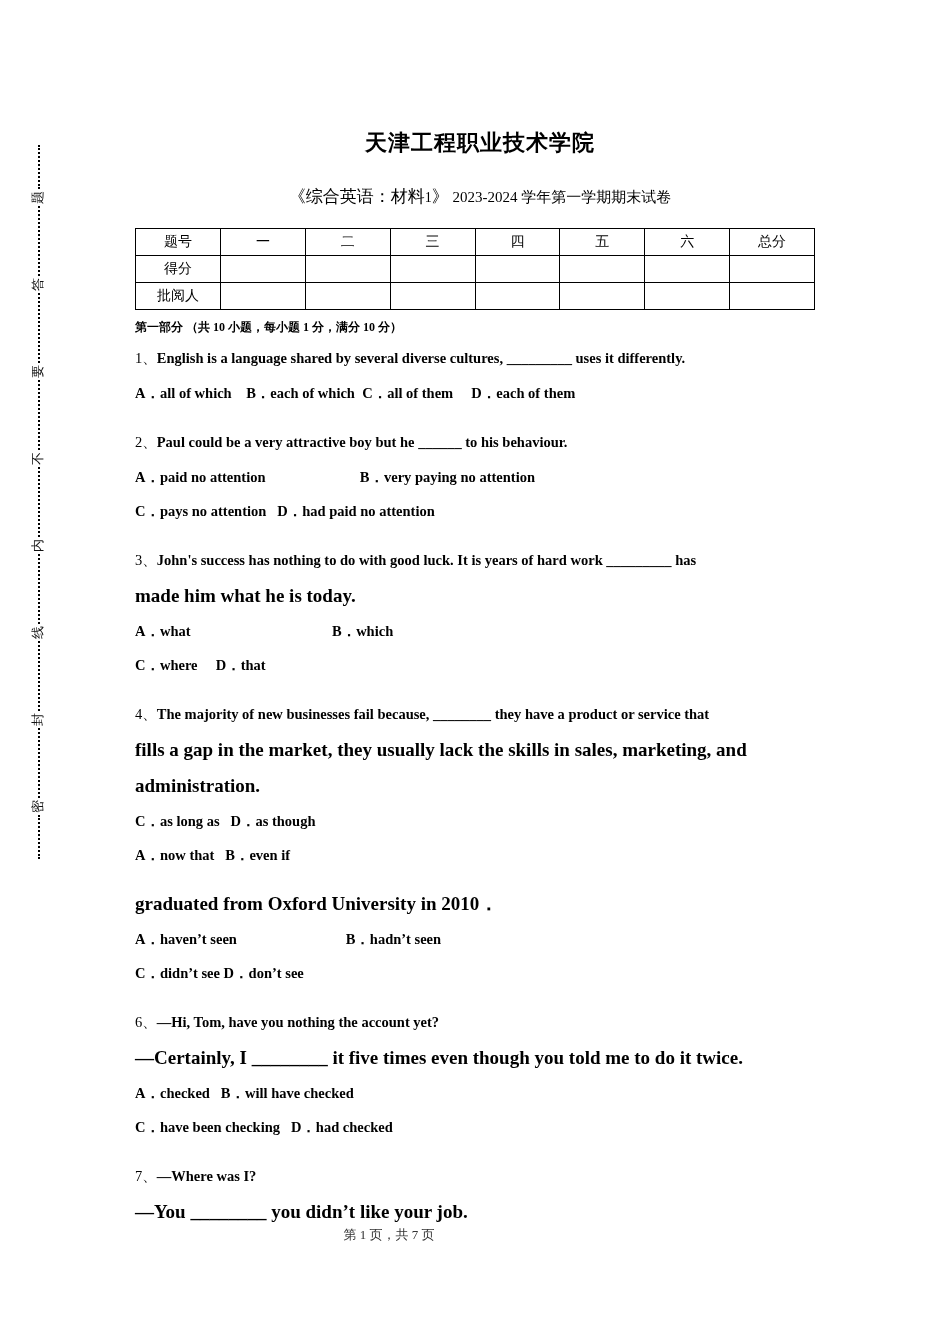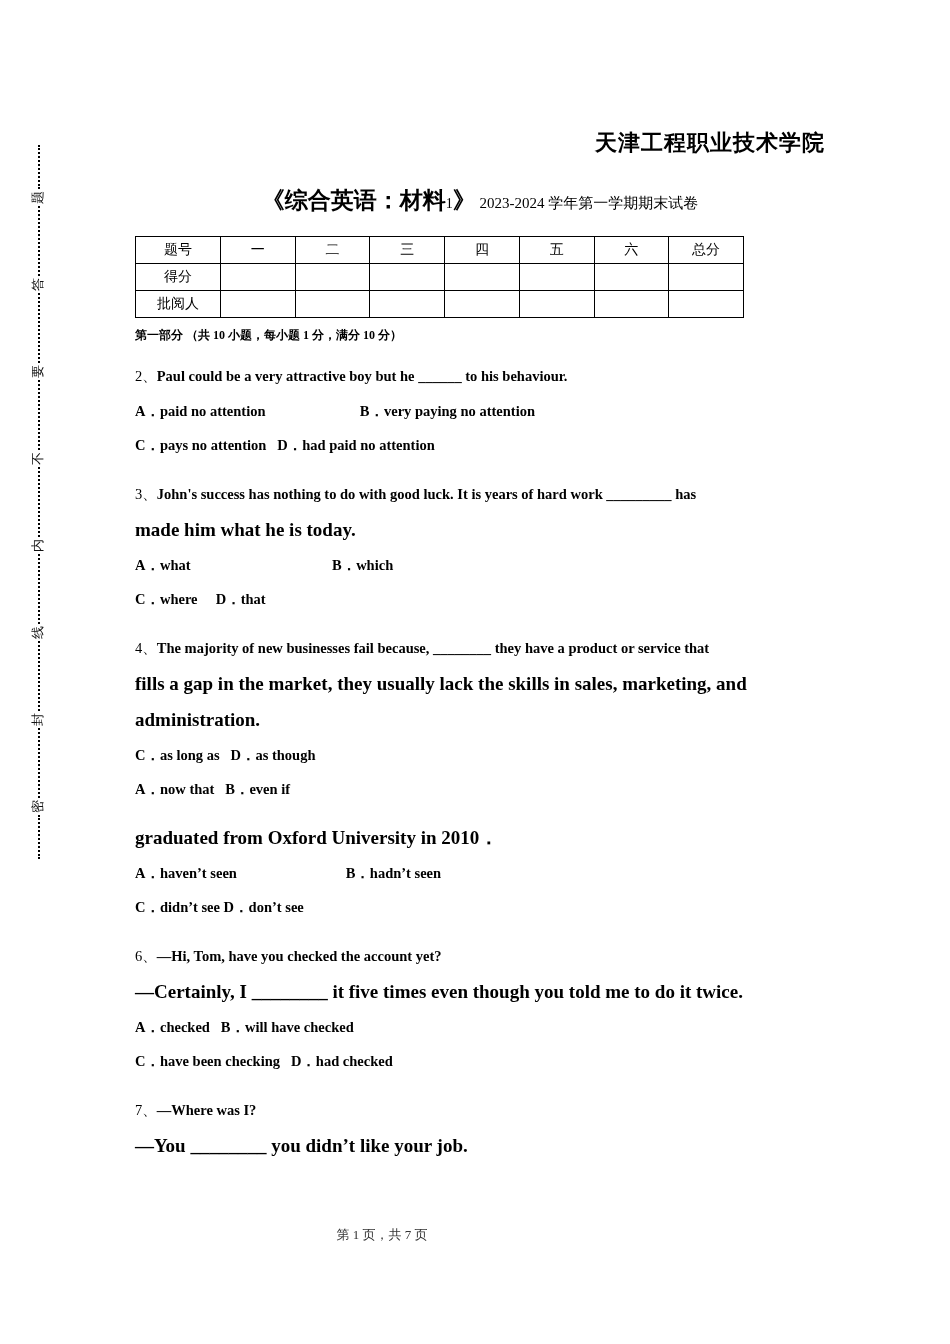--- a/index.html
+++ b/index.html
@@ -79,49 +79,49 @@
   .dot-ch { display: inline-block; padding: 0 2px; }
 
   
   .content {
     position: absolute;
     left: 135px;
     top: 0;
     width: 690px;
   }
   .doc-title {
-    text-align: right;
+    text-align: center;
     font-family: "Liberation Sans", "DejaVu Sans", sans-serif;
     font-weight: bold;
     font-size: 22px;
     margin-top: 128px;
     letter-spacing: 1px;
   }
   .doc-subtitle {
     text-align: center;
     font-size: 15px;
     margin-top: 27px;
     white-space: nowrap;
   }
   .doc-subtitle .hei {
     font-family: "Liberation Sans", "DejaVu Sans", sans-serif;
-    font-weight: bold;
-    font-size: 23px;
+    font-weight: normal;
+    font-size: 17px;
   }
   .doc-subtitle .sub-num {
     font-family: "Liberation Serif", "DejaVu Serif", serif;
     font-weight: normal;
     font-size: 14px;
   }
 
   
   table.score-table {
     margin-top: 20px;
     border-collapse: collapse;
-    width: 609px;
+    width: 680px;
     table-layout: fixed;
   }
   table.score-table td {
     border: 1px solid #000;
     height: 24px;
     text-align: center;
     vertical-align: middle;
     font-size: 14px;
     font-family: "Liberation Serif", "DejaVu Serif", serif;
   }
@@ -161,21 +161,21 @@
     font-family: "Liberation Serif", "DejaVu Serif", serif;
     font-size: 14.5px;
     font-weight: bold;
     line-height: 34px;
     white-space: pre;
   }
 
   
   .footer {
     position: absolute;
-    left: 3px;
+    left: 10px;
     top: 1226px;
     width: 758px;
     text-align: center;
     font-size: 13px;
     color: #333;
     font-family: "Liberation Serif", "DejaVu Serif", serif;
   }
 </style>
 </head>
 <body>
@@ -234,20 +234,24 @@
           <td></td>
           <td></td>
           <td></td>
           <td></td>
         </tr>
       </tbody>
     </table>
 
     <div class="section-head">第一部分 （共 10 小题，每小题 1 分，满分 10 分）</div>
 
+    <div class="q-block first">
+      <div class="q-stem"><span class="q-num">1、</span><span>English is a language shared by several diverse cultures, _________ uses it differently.</span></div>
+      <div class="q-opts">A．all of which    B．each of which  C．all of them     D．each of them</div>
+    </div>
 
     <div class="q-block">
       <div class="q-stem"><span class="q-num">2、</span><span>Paul could be a very attractive boy but he ______ to his behaviour.</span></div>
       <div class="q-opts">A．paid no attention                          B．very paying no attention</div>
       <div class="q-opts">C．pays no attention   D．had paid no attention</div>
     </div>
 
     <div class="q-block">
       <div class="q-stem"><span class="q-num">3、</span><span>John's success has nothing to do with good luck. It is years of hard work _________ has</span></div>
       <div class="q-cont">made him what he is today.</div>
@@ -262,21 +266,21 @@
       <div class="q-opts">A．now that   B．even if</div>
     </div>
 
     <div class="q-block">
       <div class="q-cont">graduated from Oxford University in 2010．</div>
       <div class="q-opts">A．haven’t seen                              B．hadn’t seen</div>
       <div class="q-opts">C．didn’t see D．don’t see</div>
     </div>
 
     <div class="q-block">
-      <div class="q-stem"><span class="q-num">6、</span><span>—Hi, Tom, have you checked the account yet?</span></div>
+      <div class="q-stem"><span class="q-num">6、</span><span>—Hi, Tom, have you nothing the account yet?</span></div>
       <div class="q-cont">—Certainly, I ________ it five times even though you told me to do it twice.</div>
       <div class="q-opts">A．checked   B．will have checked</div>
       <div class="q-opts">C．have been checking   D．had checked</div>
     </div>
 
     <div class="q-block">
       <div class="q-stem"><span class="q-num">7、</span><span>—Where was I?</span></div>
       <div class="q-cont">—You ________ you didn’t like your job.</div>
     </div>
 

